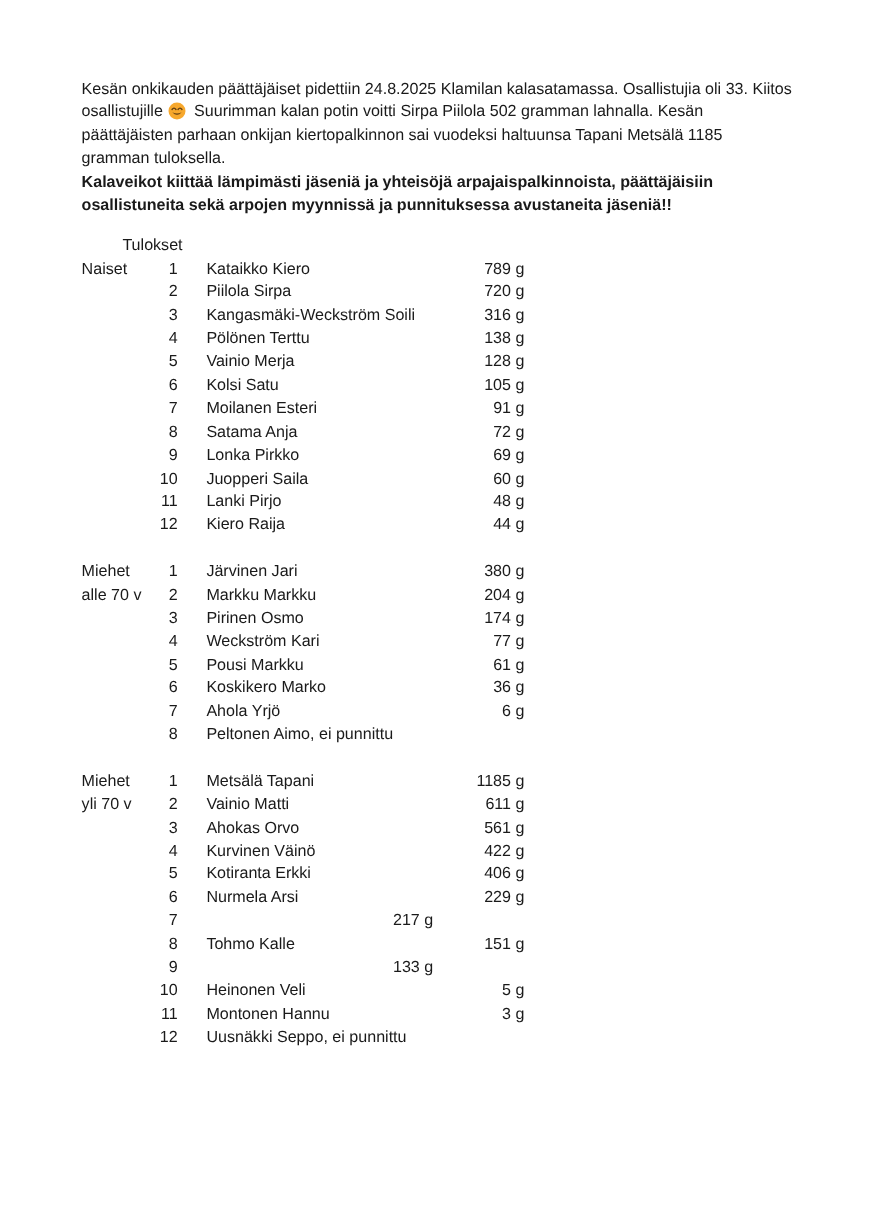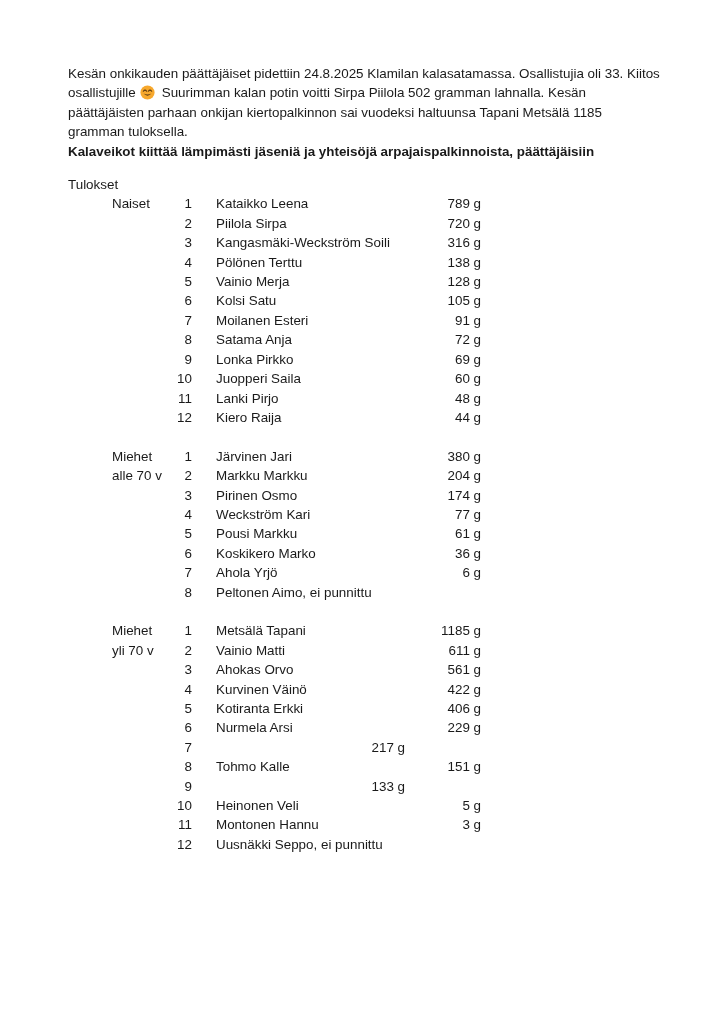--- a/index.html
+++ b/index.html
@@ -24,28 +24,27 @@
   }
   .line { display: block; white-space: nowrap; }
   .thanks-para .line { font-weight: bold; }
   .emoji {
     display: inline-block;
     width: 15px;
     height: 15px;
     vertical-align: -2.5px;
     margin: 0 7px 0 4px;
   }
-  .results-title { margin-top: 14px; }
+  .results-title { margin-top: 14px; margin-left: 34px; }
   .section { margin-top: 0; }
   .section + .section { margin-top: 19.4px; }
   .row {
     display: grid;
     grid-template-columns: 60px 20px 213px 76px;
     line-height: 19.4px;
-    margin-left: 44px;
   }
   .cell { white-space: nowrap; }
   .cell.rank   { text-align: right; }
   .cell.name   { padding-left: 24px; }
   .cell.weight { text-align: right; }
 </style>
 </head>
 <body>
 
 <div class="page">
@@ -57,30 +56,31 @@
           <path d="M8 15 Q12 9.5 16 15" fill="none" stroke-width="2.6" stroke-linecap="round" stroke="#5d3a10"></path>
           <path d="M20 15 Q24 9.5 28 15" fill="none" stroke-width="2.6" stroke-linecap="round" stroke="#5d3a10"></path>
           <path d="M8.5 20.5 Q18 30.5 27.5 20.5 Q18 25.5 8.5 20.5 Z" fill="#5d3a10"></path>
         </svg><span>Suurimman kalan potin voitti Sirpa Piilola 502 gramman lahnalla. Kesän</span></span>
     <span class="line">päättäjäisten parhaan onkijan kiertopalkinnon sai vuodeksi haltuunsa Tapani Metsälä 1185</span>
     <span class="line">gramman tuloksella.</span>
   </div>
 
   <div class="thanks-para">
     <span class="line">Kalaveikot kiittää lämpimästi jäseniä ja yhteisöjä arpajaispalkinnoista, päättäjäisiin</span>
+    <span class="line">osallistuneita sekä arpojen myynnissä ja punnituksessa avustaneita jäseniä!!</span>
   </div>
 
   <div class="results-title">Tulokset</div>
 
   <div id="sections">
       <div class="section">
         <div class="row">
     <span class="cell label">Naiset</span>
     <span class="cell rank">1</span>
-    <span class="cell name">Kataikko Leena</span>
+    <span class="cell name">Kataikko Kiero</span>
     <span class="cell weight">789 g</span>
   </div>
         <div class="row">
     <span class="cell label"></span>
     <span class="cell rank">2</span>
     <span class="cell name">Piilola Sirpa</span>
     <span class="cell weight">720 g</span>
   </div>
         <div class="row">
     <span class="cell label"></span>

